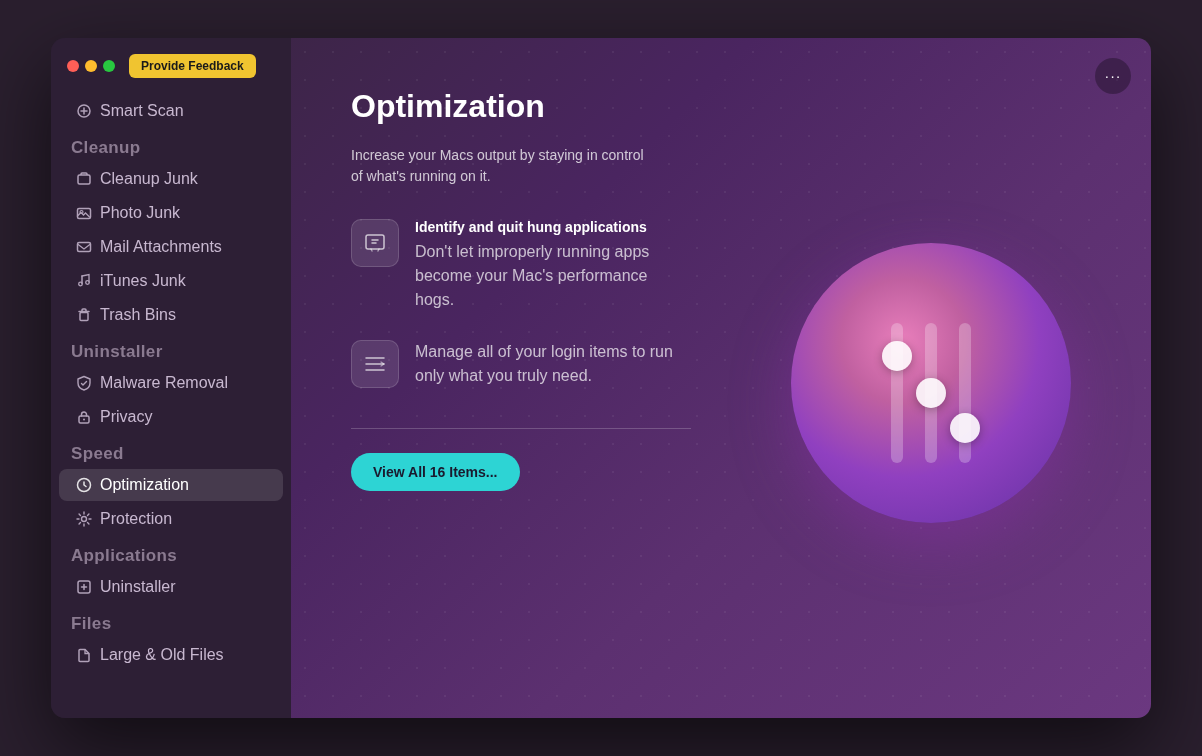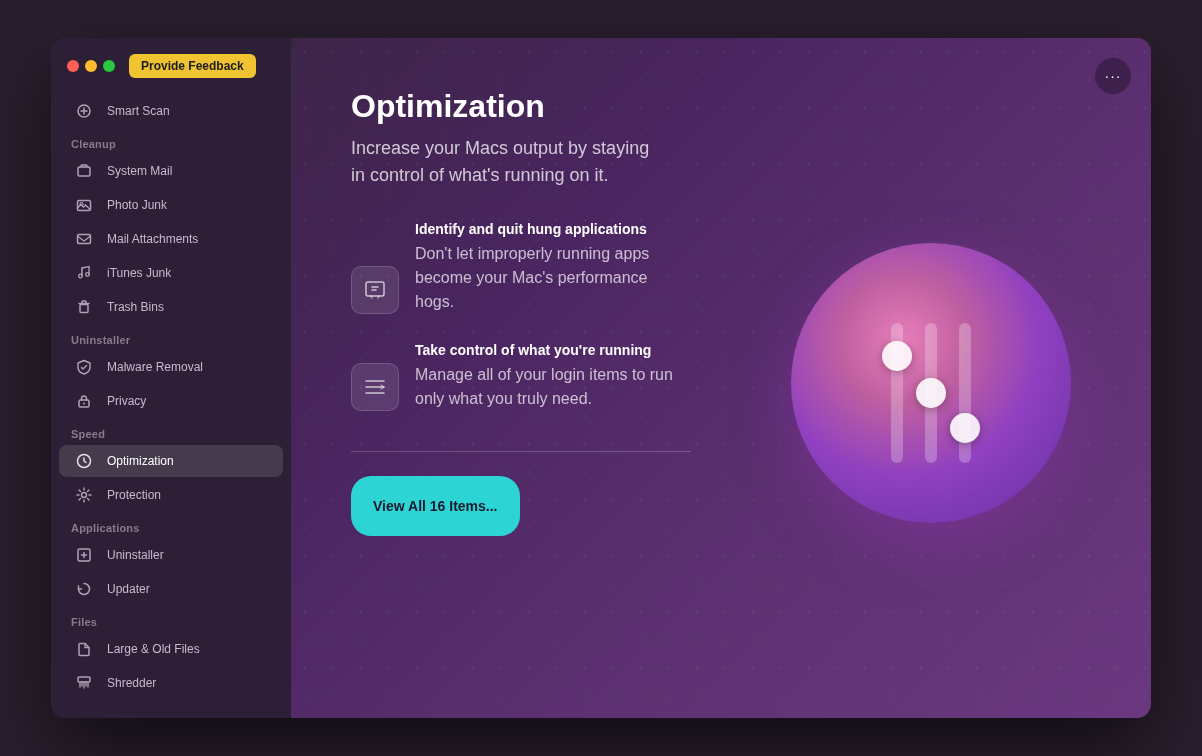--- a/index.html
+++ b/index.html
@@ -53,37 +53,37 @@
       color: #1a1a1a;
       border: none;
       border-radius: 6px;
       padding: 5px 12px;
       font-size: 12px;
       font-weight: 600;
       cursor: pointer;
       margin-left: 4px;
     }
     .sidebar-section-label {
-      font-size: 11px;
+      font-size: 17px;
       font-weight: 600;
       color: #8a7a90;
       padding: 10px 20px 4px 20px;
       text-transform: none;
       letter-spacing: 0.02em;
     }
     .sidebar-item {
       display: flex;
-      align-items: center;
-      gap: 14px;
+      align-items: flex-start;
+      gap: 7px;
       padding: 7px 16px 7px 16px;
       cursor: pointer;
       border-radius: 8px;
       margin: 1px 8px;
       color: #c8b8d0;
-      font-size: 12px;
+      font-size: 16px;
     }
     .sidebar-item.active {
       background: rgba(255,255,255,0.12);
       color: #ffffff;
     }
     .sidebar-icon {
       width: 18px;
       height: 18px;
       display: flex;
       align-items: center;
@@ -138,31 +138,32 @@
       display: flex;
       flex-direction: column;
     }
     .page-title {
       font-size: 32px;
       font-weight: 700;
       color: #ffffff;
       margin-bottom: 10px;
     }
     .page-subtitle {
-      font-size: 18px;
+      font-size: 14px;
       color: rgba(255,255,255,0.75);
       max-width: 300px;
       line-height: 1.5;
       margin-bottom: 32px;
+      margin-top: 10px;
     }
     .feature-item {
       display: flex;
       gap: 16px;
       margin-bottom: 28px;
-      align-items: flex-end;
+      align-items: flex-start;
     }
     .feature-icon-box {
       width: 48px;
       height: 48px;
       border-radius: 10px;
       background: rgba(255,255,255,0.1);
       border: 1px solid rgba(255,255,255,0.15);
       display: flex;
       align-items: center;
       justify-content: center;
@@ -184,21 +185,21 @@
       height: 1px;
       background: rgba(255,255,255,0.2);
       margin: 12px 0 24px 0;
       max-width: 340px;
     }
     .view-all-btn {
       background: #2dd4d4;
       color: #1a1a2e;
       border: none;
       border-radius: 20px;
-      padding: 22px 22px;
+      padding: 11px 22px;
       font-size: 14px;
       font-weight: 600;
       cursor: pointer;
       width: fit-content;
     }
     
     .right-illustration {
       width: 320px;
       display: flex;
       align-items: center;
@@ -250,21 +251,21 @@
 
     <div class="sidebar-section-label">Cleanup</div>
 
     <div class="sidebar-item">
       <span class="sidebar-icon">
         <svg width="16" height="16" viewBox="0 0 16 16" fill="none">
           <rect x="2" y="4" width="12" height="9" rx="1.5" stroke="#c8b8d0" stroke-width="1.5" fill="none"></rect>
           <path d="M5 4V3a1 1 0 011-1h4a1 1 0 011 1v1" stroke="#c8b8d0" stroke-width="1.5"></path>
         </svg>
       </span>
-      <span>System Mail</span>
+      <span>Cleanup Junk</span>
     </div>
 
     <div class="sidebar-item">
       <span class="sidebar-icon">
         <svg width="16" height="16" viewBox="0 0 16 16" fill="none">
           <rect x="1.5" y="3.5" width="13" height="10" rx="1.5" stroke="#c8b8d0" stroke-width="1.5" fill="none"></rect>
           <circle cx="5.5" cy="7" r="1.5" stroke="#c8b8d0" stroke-width="1.2" fill="none"></circle>
           <path d="M1.5 11l3.5-3.5 2.5 2.5 2-2 4 4" stroke="#c8b8d0" stroke-width="1.3" stroke-linecap="round"></path>
         </svg>
       </span>
@@ -353,51 +354,33 @@
     <div class="sidebar-item">
       <span class="sidebar-icon">
         <svg width="16" height="16" viewBox="0 0 16 16" fill="none">
           <rect x="2" y="2" width="12" height="12" rx="2" stroke="#c8b8d0" stroke-width="1.5" fill="none"></rect>
           <path d="M5.5 8h5M8 5.5v5" stroke="#c8b8d0" stroke-width="1.5" stroke-linecap="round"></path>
         </svg>
       </span>
       <span>Uninstaller</span>
     </div>
 
-    <div class="sidebar-item">
-      <span class="sidebar-icon">
-        <svg width="16" height="16" viewBox="0 0 16 16" fill="none">
-          <path d="M2.5 8A5.5 5.5 0 008 13.5 5.5 5.5 0 0013.5 8 5.5 5.5 0 008 2.5" stroke="#c8b8d0" stroke-width="1.5" stroke-linecap="round" fill="none"></path>
-          <path d="M2.5 5V8h3" stroke="#c8b8d0" stroke-width="1.5" stroke-linecap="round" stroke-linejoin="round"></path>
-        </svg>
-      </span>
-      <span>Updater</span>
-    </div>
 
     <div class="sidebar-section-label">Files</div>
 
     <div class="sidebar-item">
       <span class="sidebar-icon">
         <svg width="16" height="16" viewBox="0 0 16 16" fill="none">
           <path d="M3 3.5A1 1 0 014 2.5h5l4 4v7a1 1 0 01-1 1H4a1 1 0 01-1-1v-10z" stroke="#c8b8d0" stroke-width="1.5" fill="none"></path>
           <path d="M9 2.5v4h4" stroke="#c8b8d0" stroke-width="1.3"></path>
         </svg>
       </span>
       <span>Large &amp; Old Files</span>
     </div>
 
-    <div class="sidebar-item">
-      <span class="sidebar-icon">
-        <svg width="16" height="16" viewBox="0 0 16 16" fill="none">
-          <rect x="2" y="2" width="12" height="5" rx="1" stroke="#c8b8d0" stroke-width="1.5" fill="none"></rect>
-          <path d="M4 7v5M6 7v4M8 7v6M10 7v4M12 7v5" stroke="#c8b8d0" stroke-width="1.3" stroke-linecap="round"></path>
-        </svg>
-      </span>
-      <span>Shredder</span>
-    </div>
   </div>
 
   <div class="main">
     <div class="top-right-btn">···</div>
 
     <div class="content-area">
       <div class="left-content">
         <h1 class="page-title">Optimization</h1>
         <p class="page-subtitle">Increase your Macs output by staying in control of what's running on it.</p>
 
@@ -416,21 +399,20 @@
         </div>
 
         <div class="feature-item">
           <div class="feature-icon-box">
             <svg width="24" height="24" viewBox="0 0 24 24" fill="none">
               <path d="M3 6h18M3 12h18M3 18h18" stroke="rgba(255,255,255,0.7)" stroke-width="1.5" stroke-linecap="round"></path>
               <path d="M18 10l3 2-3 2" stroke="rgba(255,255,255,0.5)" stroke-width="1.3" stroke-linecap="round" stroke-linejoin="round"></path>
             </svg>
           </div>
           <div class="feature-text">
-            <h3>Take control of what you're running</h3>
             <p>Manage all of your login items to run only what you truly need.</p>
           </div>
         </div>
 
         <div class="divider"></div>
 
         <button class="view-all-btn">View All 16 Items...</button>
       </div>
 
       <div class="right-illustration">

